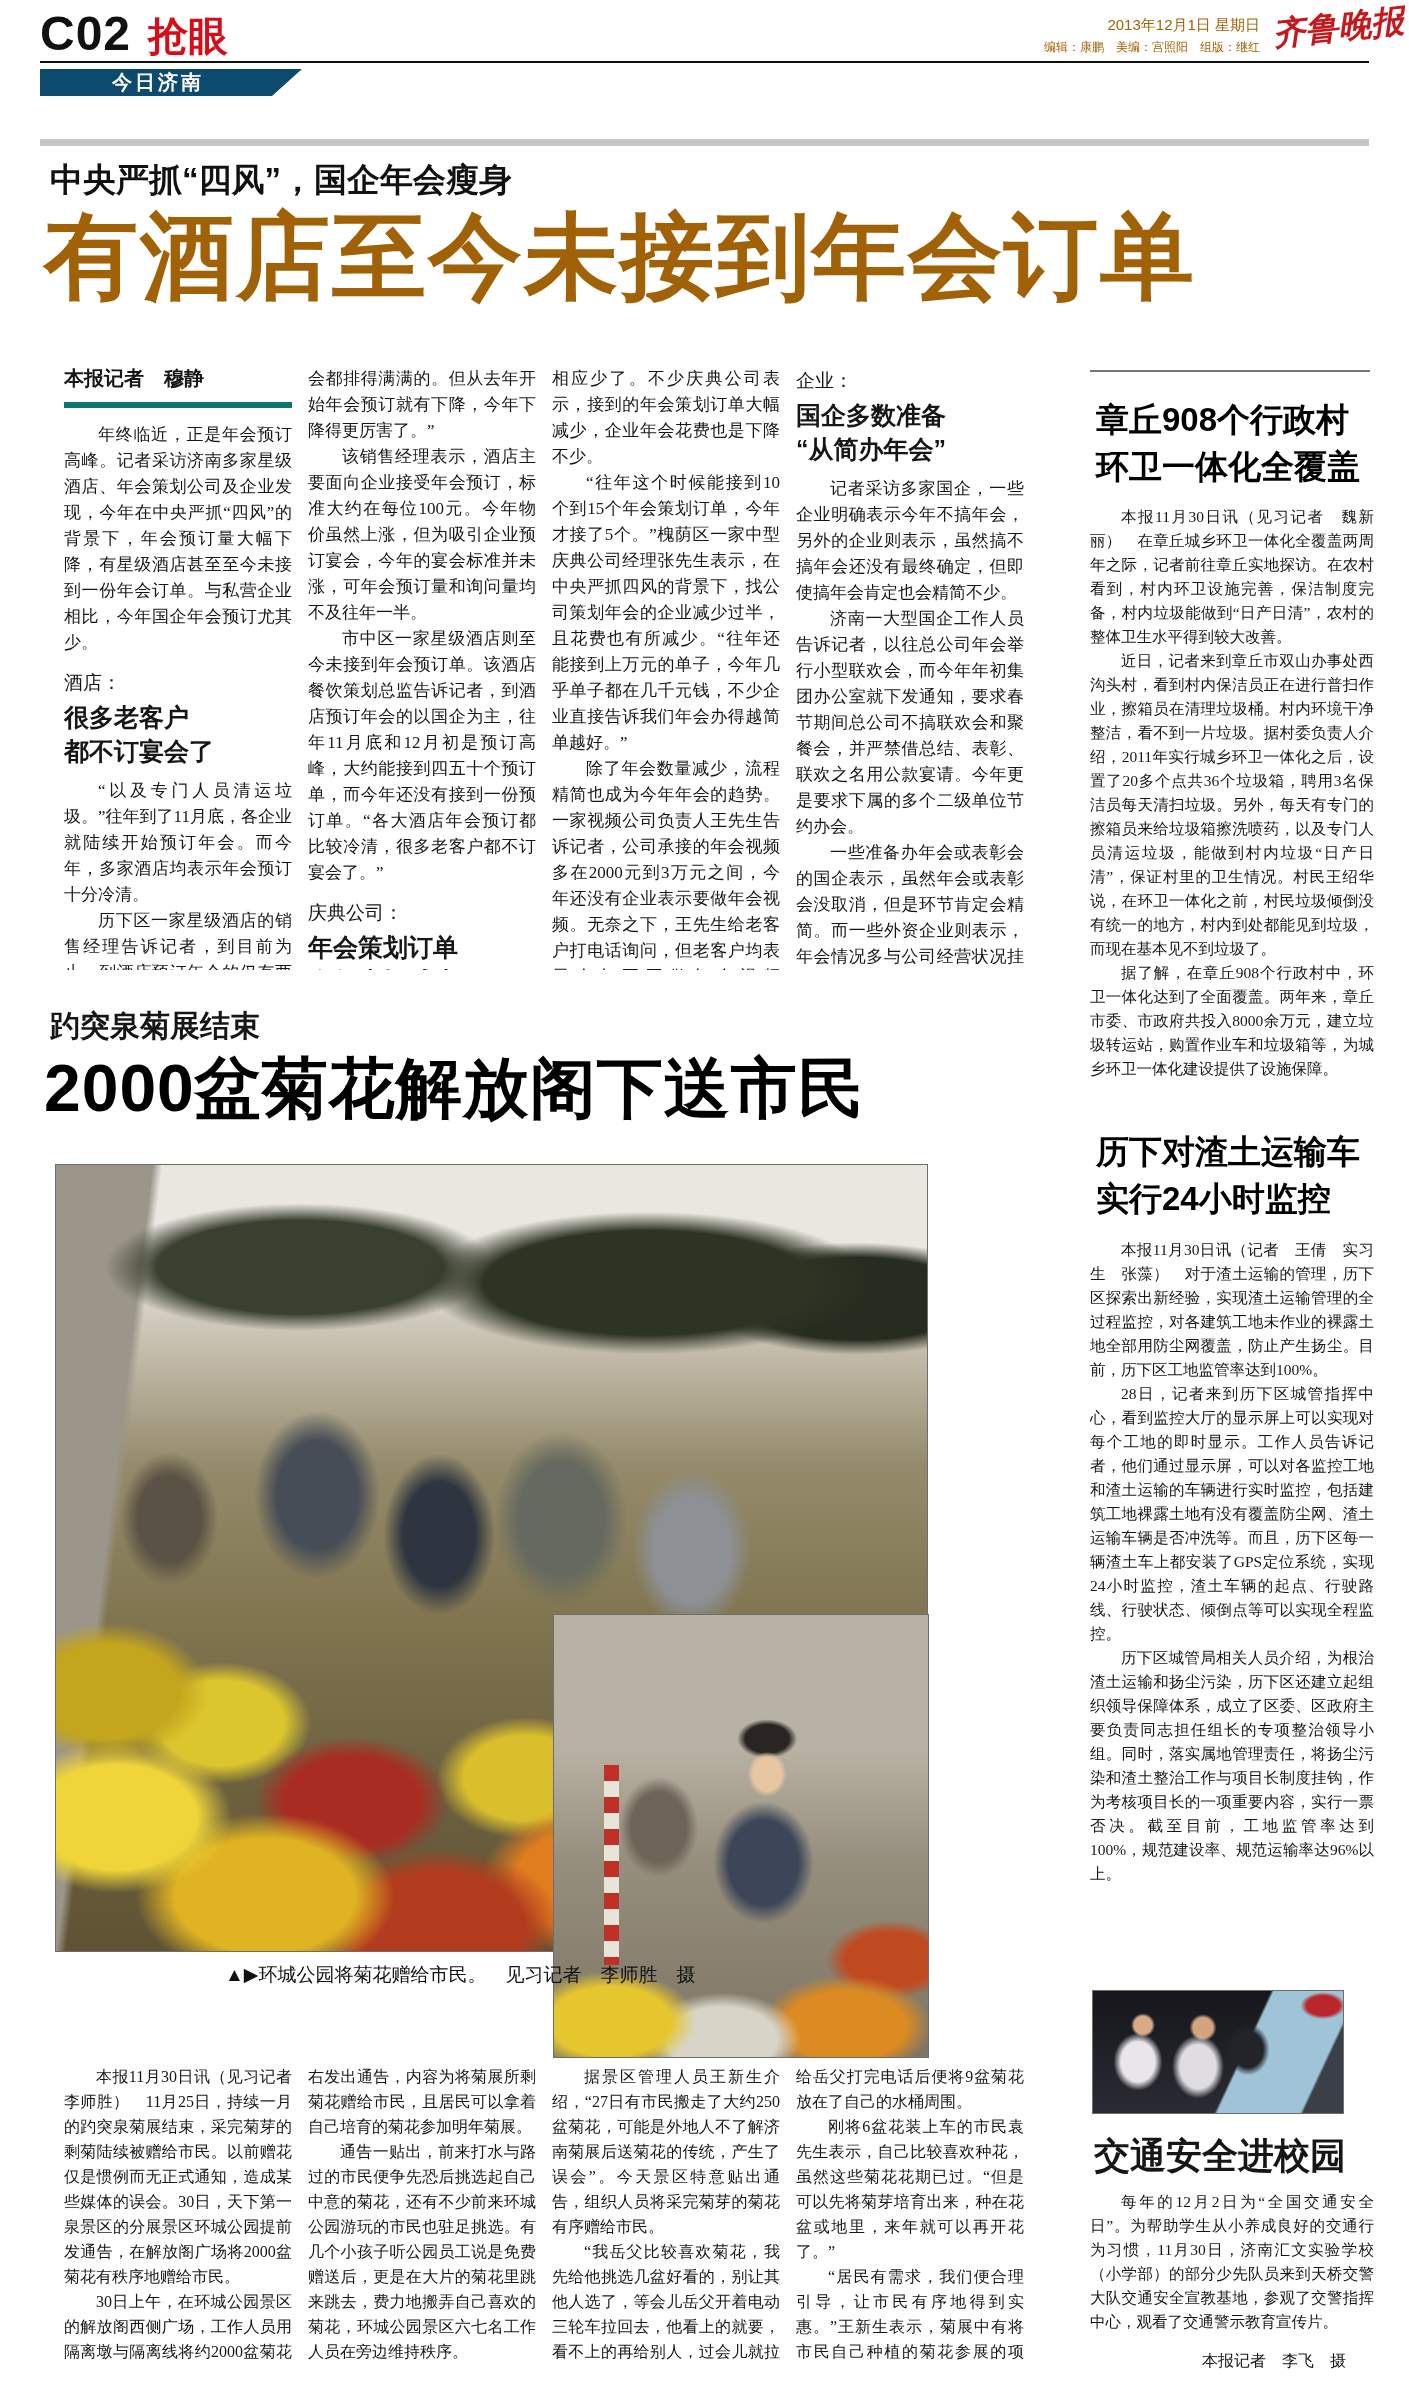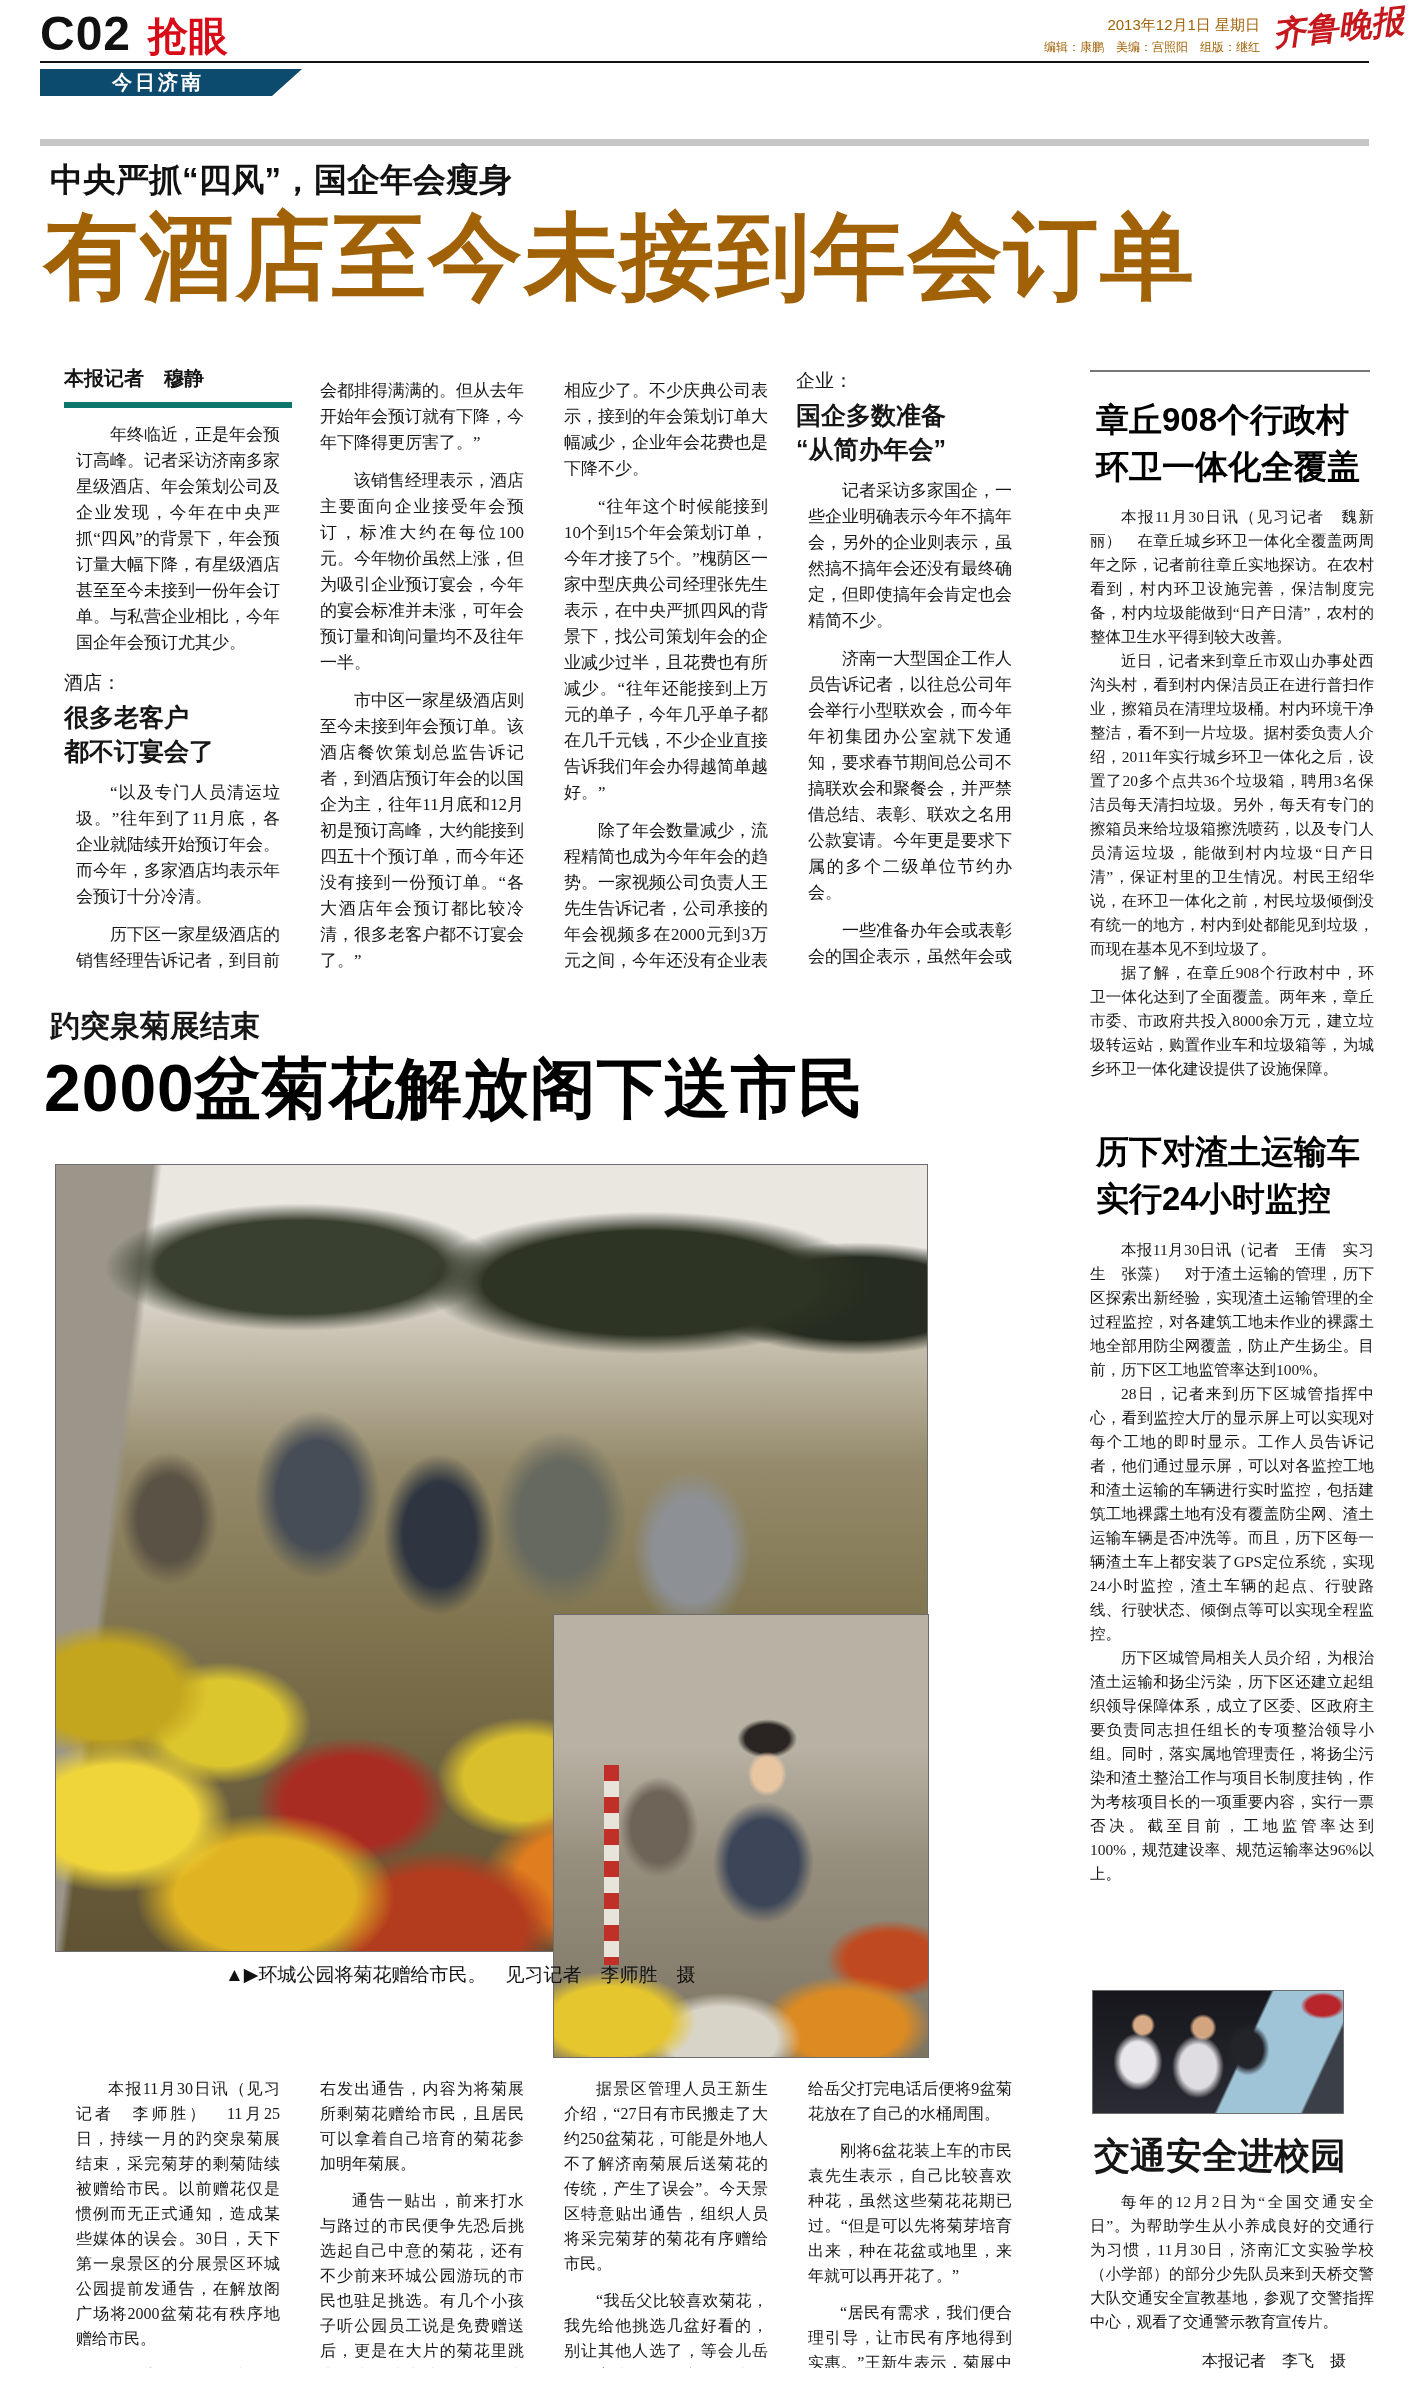--- a/index.html
+++ b/index.html
@@ -21,21 +21,21 @@
   .staff-line{font-size:12px;line-height:18px;margin-top:4px;}
   .masthead{left:1272px;top:6px;width:140px;font:900 italic 33px/1.3 "Liberation Serif","DejaVu Serif",serif;
         color:#c5171c;transform:rotate(-6deg);white-space:nowrap;}
   .divider-bar{left:40px;top:139px;width:1329px;height:7px;background:#c6c6c6;}
 
   
   .kicker1{left:50px;top:160px;font:700 33px/1.2 "Liberation Sans","DejaVu Sans",sans-serif;color:#111;}
   .headline1{left:44px;top:206px;width:1340px;font:900 94px/1.08 "Liberation Sans","DejaVu Sans",sans-serif;
         letter-spacing:2px;white-space:nowrap;color:#a16207;}
   .col{position:absolute;width:228px;font-size:17px;line-height:26px;text-align:justify;overflow:hidden;}
-  .col p{margin:12px;}
+  .col p{margin:0;}
   p.ind{text-indent:2em;}
   .byline{font:700 20px/24px "Liberation Sans","DejaVu Sans",sans-serif;border-bottom:6px solid #0f766e;
         padding-bottom:12px;margin-bottom:14px;}
   .sec-label{font-size:19px;line-height:30px;margin-top:12px;}
   .sec-head{font:700 25px/34px "Liberation Sans","DejaVu Sans",sans-serif;margin:2px 0 10px;}
   .c-a1{top:366px;height:604px;}
   .c1{left:64px;} .c2{left:308px;} .c3{left:552px;} .c4{left:796px;}
 
   
   .kicker2{left:50px;top:1008px;font:700 30px/1.2 "Liberation Sans","DejaVu Sans",sans-serif;}

